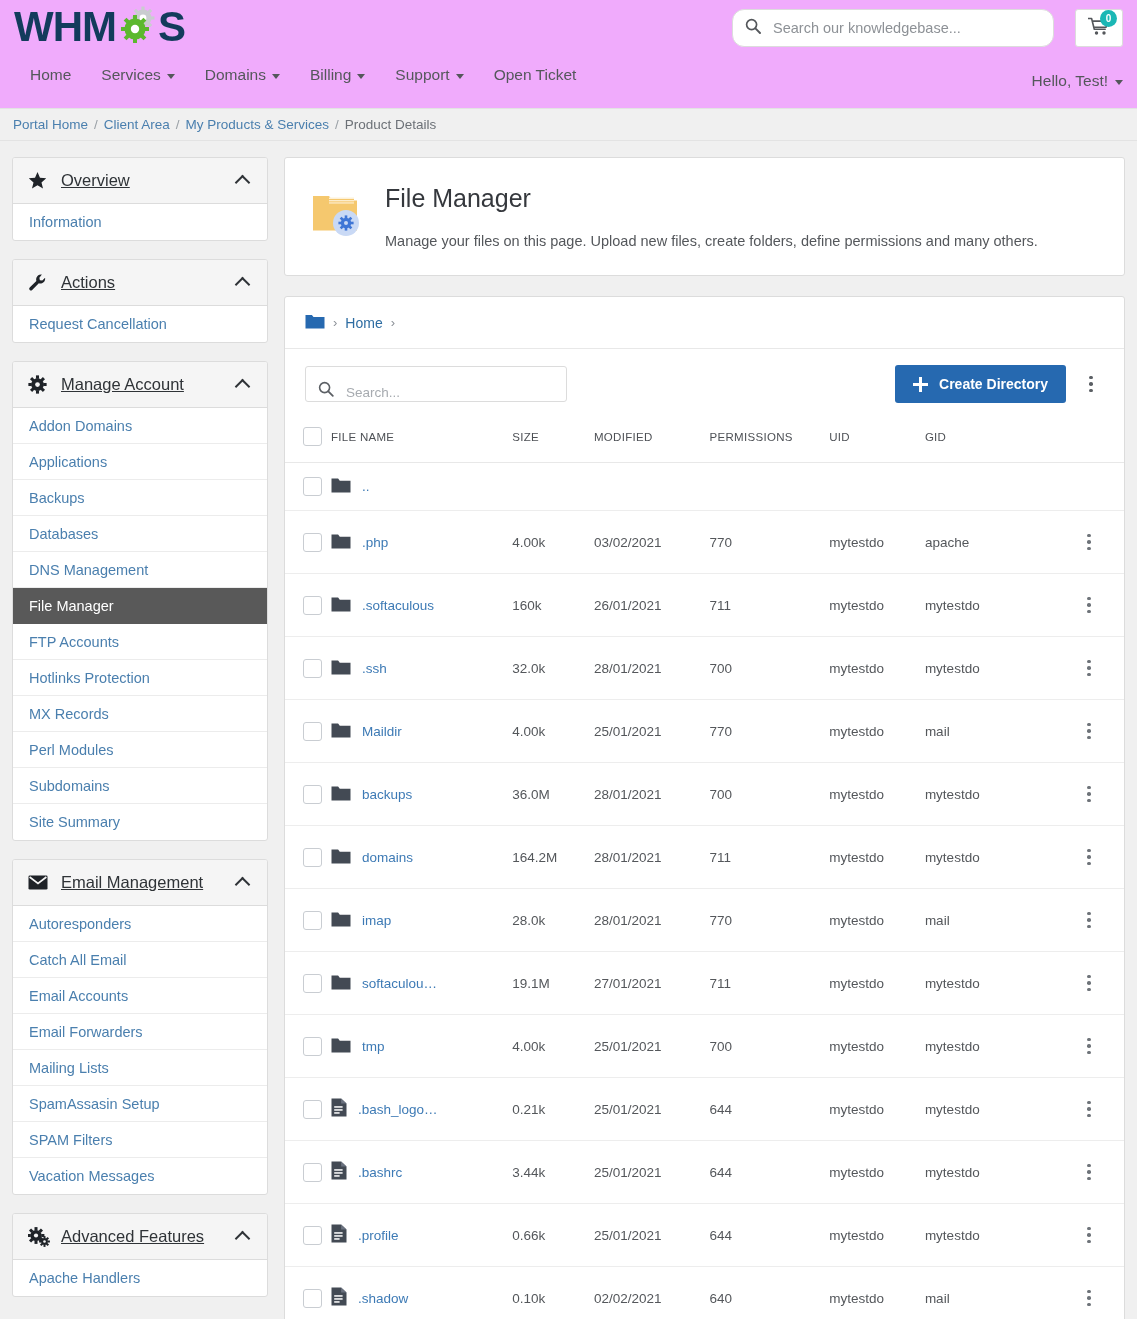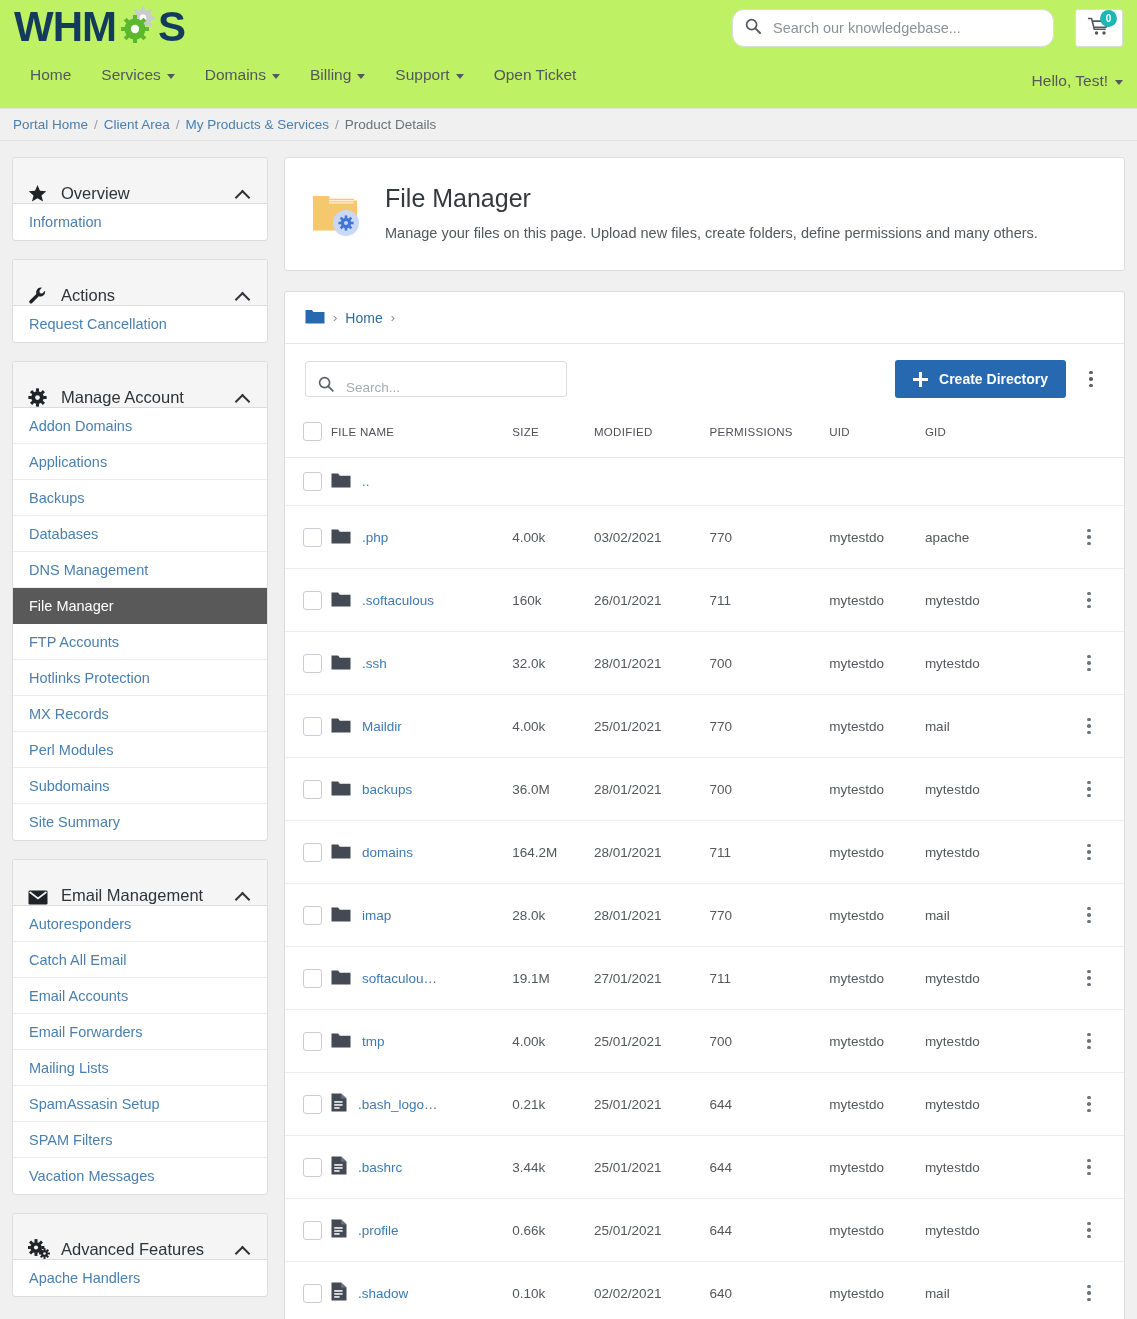--- a/index.html
+++ b/index.html
@@ -7,21 +7,21 @@
     margin: 0; padding: 0;
     width: 1137px;
     background: #f0f0f0;
     font-family: "Liberation Sans", sans-serif;
     color: #35383d;
   }
   a { text-decoration: none; }
 
   
   .topbar {
-    background: #bef264;
+    background: #f0abfc;
     height: 108px;
     position: relative;
   }
   .logo {
     position: absolute;
     left: 14px; top: 6px;
     display: flex; align-items: center;
   }
   .logo-text {
     font-size: 42px;
@@ -132,24 +132,25 @@
     border: 1px solid #dcdcdc;
     border-radius: 3px;
     margin-bottom: 18px;
     overflow: hidden;
   }
   .panel-head {
     background: #f5f5f5;
     border-bottom: 1px solid #dcdcdc;
     height: 46px;
     display: flex;
-    align-items: flex-end;
+    align-items: center;
     padding: 0 15px;
     font-size: 16.5px;
     color: #2f3337;
+    text-decoration: underline;
   }
   .panel-head .phicon { width: 22px; margin-right: 11px; display: flex; align-items:center; }
   .panel-head .phtitle { flex: 1; }
   .chev {
     width: 11px; height: 11px;
     border-left: 2px solid #2f3337;
     border-top: 2px solid #2f3337;
     transform: rotate(45deg);
     margin-right: 4px;
     margin-top: 4px;
@@ -173,21 +174,21 @@
   
   .card {
     background: #fff;
     border: 1px solid #dcdcdc;
     border-radius: 3px;
     margin-bottom: 20px;
   }
   .fm-header { display: flex; padding: 24px 26px 26px 22px; }
   .fm-header .fm-icon { margin-right: 22px; margin-top: 2px; }
   .fm-title { font-size: 25px; color: #35383d; margin: 2px 0 0 0; font-weight: normal; }
-  .fm-sub { font-size: 14.5px; color: #54575b; margin-top: 12px; }
+  .fm-sub { font-size: 14.5px; color: #54575b; margin-top: 20px; }
 
   .fm-crumb {
     display: flex; align-items: center;
     padding: 16px 20px;
     border-bottom: 1px solid #e8e8e8;
     font-size: 14px;
     gap: 8px;
   }
   .fm-crumb a { color: #2d6ca2; }
   .fm-crumb .c-sep { color: #8b9097; font-size: 13px; }

